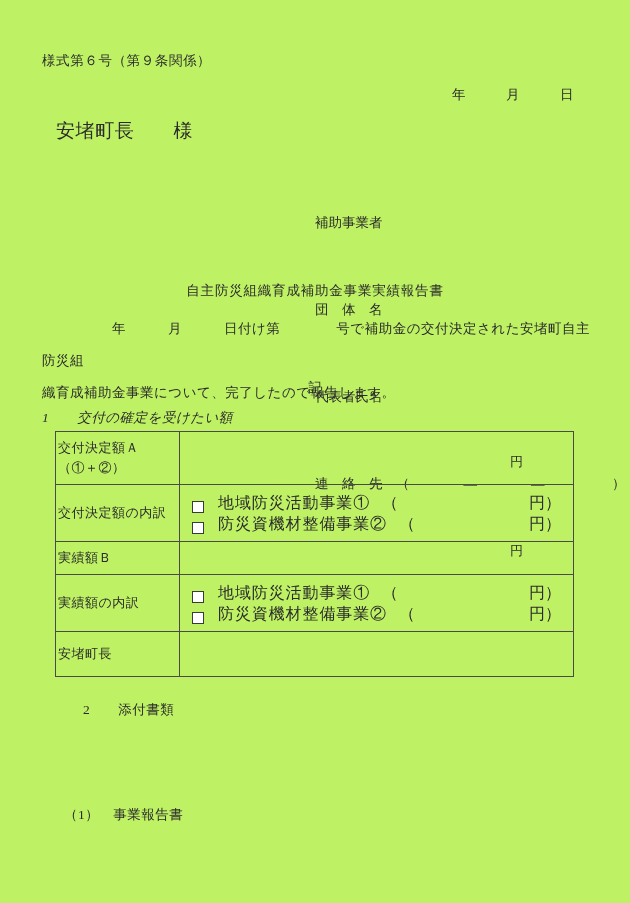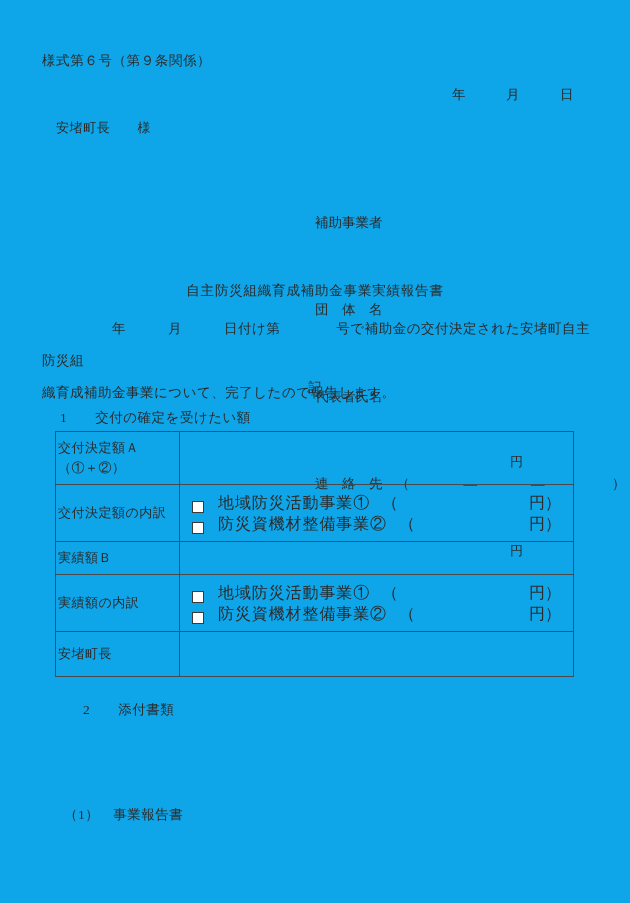--- a/index.html
+++ b/index.html
@@ -12,32 +12,32 @@
     height: 903px;
     position: relative;
     font-family: "Liberation Serif", "DejaVu Serif", serif;
     color: #2b2b2b;
     font-size: 13px;
     overflow: hidden;
   }
   .page {
     position: absolute;
     inset: 0;
-    background: #0ea5e9;
+    background: #bef264;
   }
 
   
   .line {
     position: absolute;
     white-space: pre;
     line-height: 1.0;
   }
   .form-no      { left: 42px;  top: 54px;  font-size: 13.5px; letter-spacing: .6px; }
   .date-line    { left: 452px; top: 88px;  font-size: 13.5px; }
-  .addressee    { left: 56px;  top: 121px; font-size: 13px; letter-spacing: .6px; text-align: right; }
+  .addressee    { left: 56px;  top: 121px; font-size: 19px; letter-spacing: .6px; text-align: right; }
 
   .applicant {
     position: absolute;
     left: 315px;
     top: 150px;
     font-size: 13.5px;
     line-height: 29px;
     white-space: pre;
   }
 
@@ -69,21 +69,21 @@
     text-align: center;
     font-size: 13.5px;
   }
 
   .sec-heading {
     position: absolute;
     font-size: 13.5px;
     letter-spacing: .5px;
     white-space: pre;
   }
-  .sec-1 { left: 60px; top: 411px; }
+  .sec-1 { left: 42px; top: 411px; font-style: italic; }
   .sec-2 { left: 42px; top: 703px; margin-left: 41px; }
 
   
   .form-table {
     position: absolute;
     left: 55px;
     top: 431px;
     width: 519px;
     border-collapse: collapse;
     table-layout: fixed;

